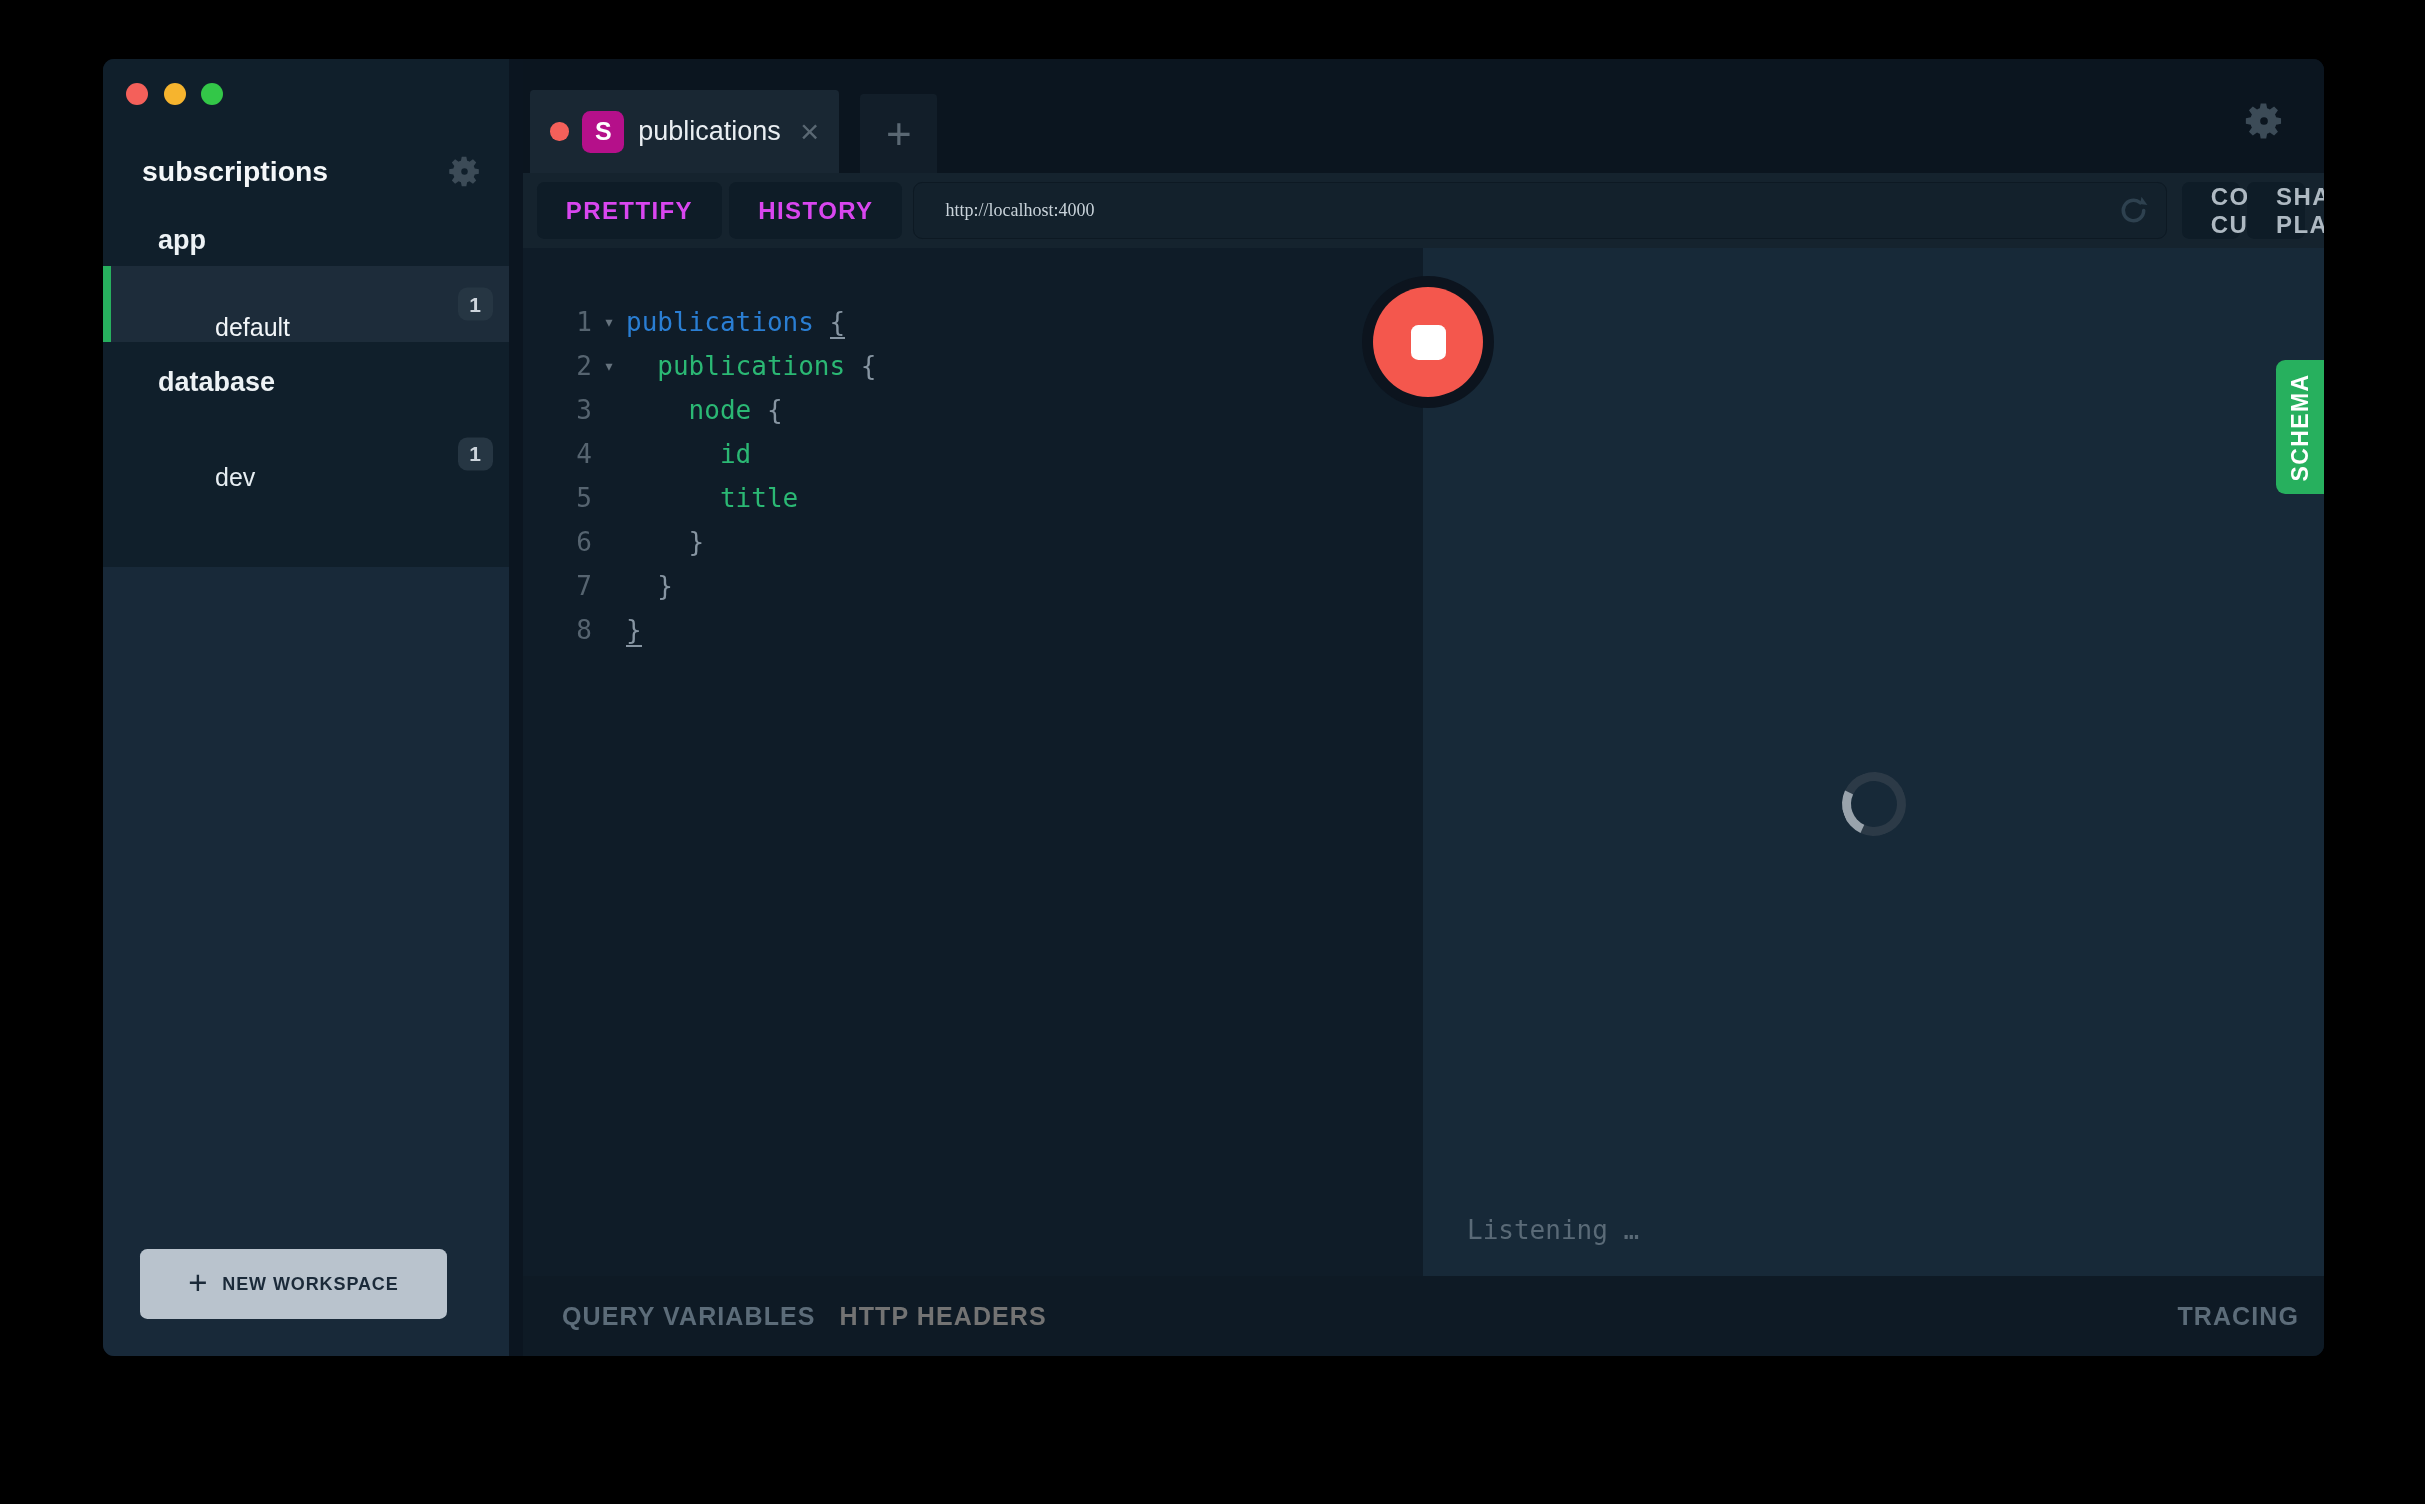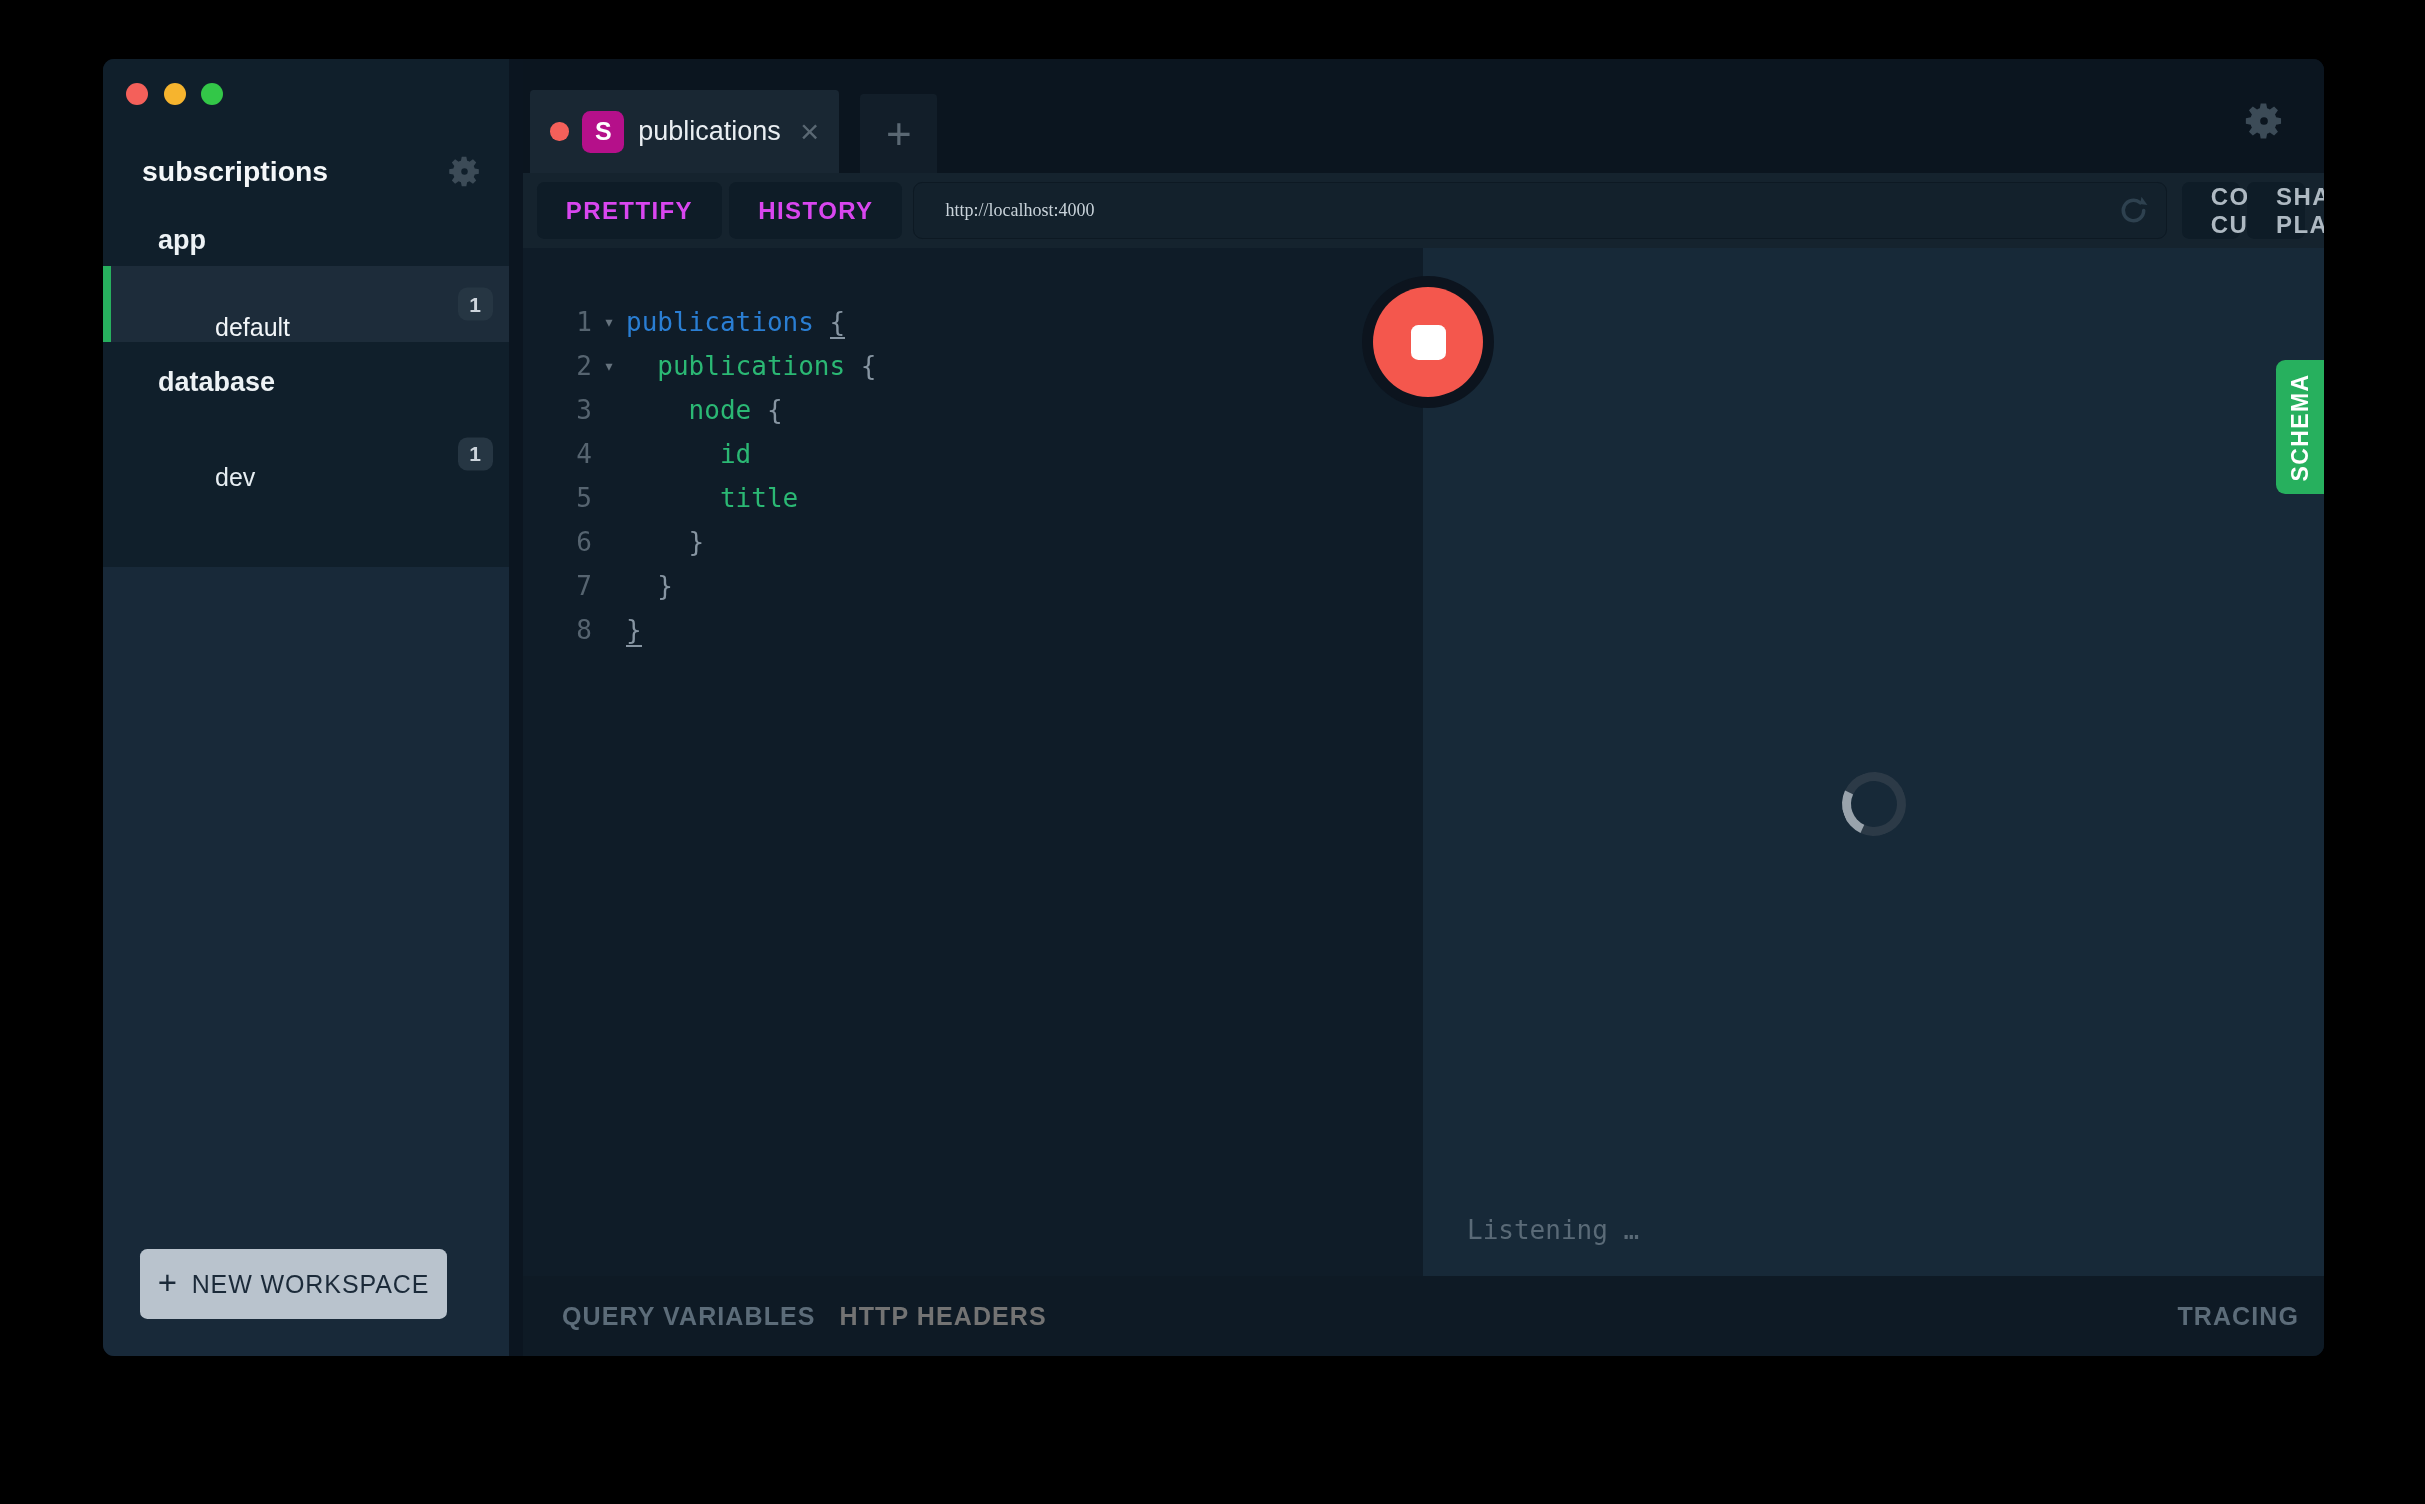--- a/index.html
+++ b/index.html
@@ -39,21 +39,21 @@
   .badge { position:absolute; right:16.5px; top:50%; transform:translateY(-50%);
            min-width:35px; height:33px; padding:0 7.3px; border-radius:9.2px;
            background:#263643; color:#cdd5dc; font-size:21px; font-weight:700;
            display:flex; align-items:center; justify-content:center; }
 
   .new-ws { position:absolute; left:37px; bottom:37px; width:307px; height:70px;
             background:#b9c3cd; border-radius:7.3px; border:none; cursor:pointer;
             display:flex; align-items:center; justify-content:center; gap:14.7px;
             color:#1b2a39; }
   .new-ws .plus { font-size:33px; font-weight:400; line-height:1; margin-top:-3.7px; }
-  .new-ws .lbl { font-size:25px; font-weight:400; letter-spacing:0.9px; }
+  .new-ws .lbl { font-size:18px; font-weight:700; letter-spacing:0.9px; }
 
   
   .main { position:absolute; left:420px; top:0; right:0; bottom:0;
           display:flex; flex-direction:column; }
 
   .tabbar { height:114px; background:#0b151f; position:relative;
             display:flex; align-items:flex-end; }
   .tab { height:83px; margin-left:7.3px; padding:0 20px; background:#192733;
          border-radius:3.7px 3.7px 0 0; display:flex; align-items:center; gap:13.8px; }
   .tab-dot { width:18.3px; height:18.3px; border-radius:50%; background:#f4605a; }

